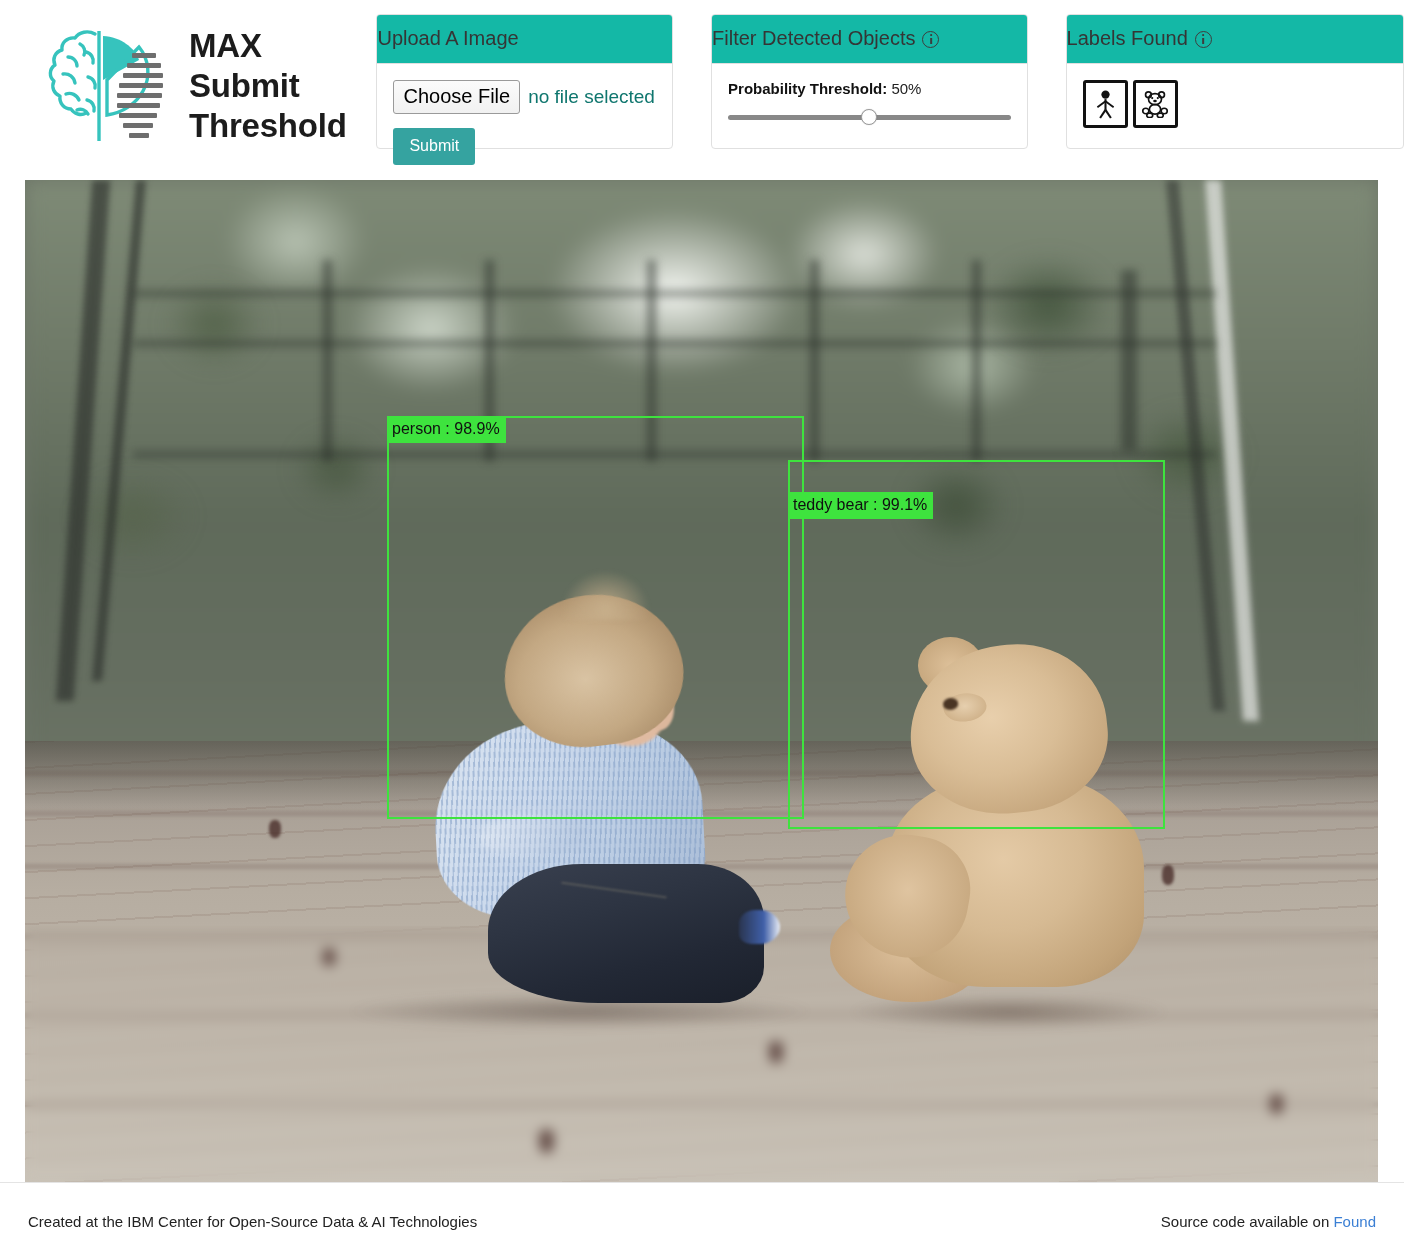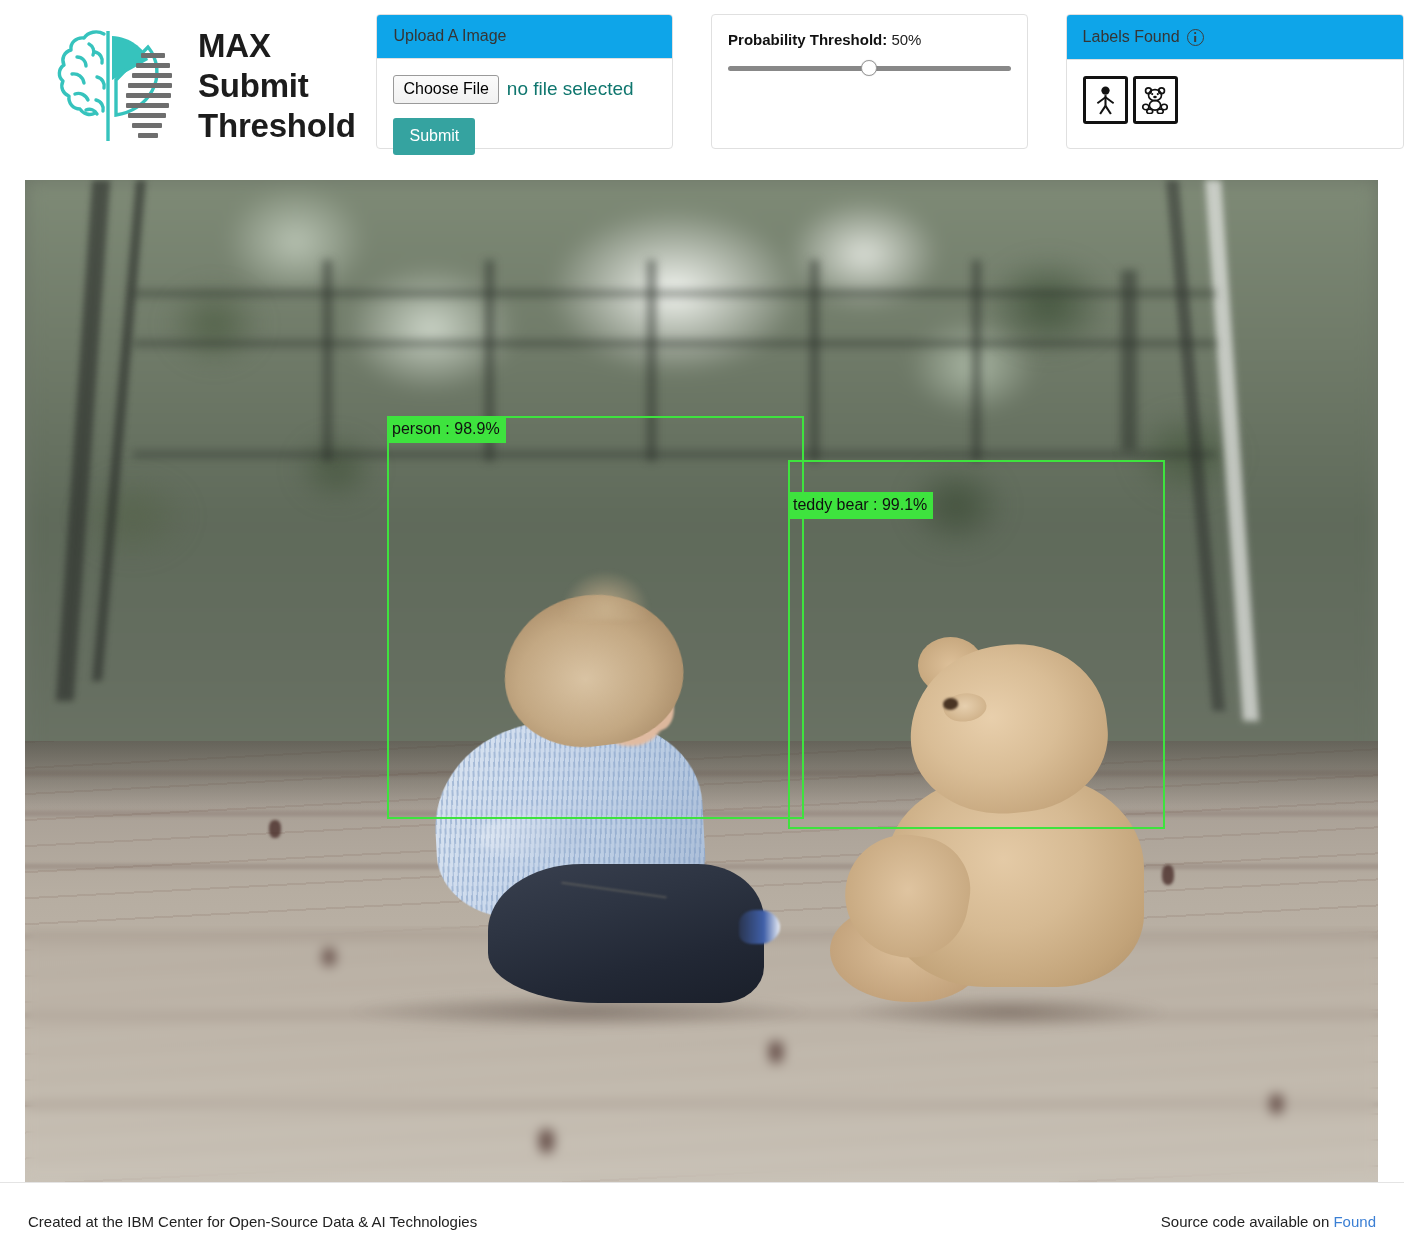--- a/index.html
+++ b/index.html
@@ -14,42 +14,42 @@
 
   
   .topbar {
     position: absolute; top: 0; left: 0; width: 1404px; height: 172px;
     display: flex; align-items: flex-start;
   }
 
   
   .brand {
     width: 370px; height: 172px;
-    display: flex; align-items: center; padding-left: 44px; gap: 14px;
+    display: flex; align-items: center; padding-left: 35px; gap: 14px;
   }
   .brand-mark { width: 140px; height: 128px; flex: 0 0 140px; }
   .brand-text {
     font-size: 33px; line-height: 1.22; font-weight: 700;
     color: #1c1c1c; letter-spacing: -0.2px;
   }
   .brand-text div { white-space: nowrap; }
 
   
   .panel {
     background: #ffffff;
     border: 1px solid #e0e0e0;
     border-radius: 4px;
     margin-top: 14px;
   }
   .panel-head {
-    background: #0ea5e9;
+    background: #14b8a6;
     border-bottom: 1px solid #e0e0e0;
     border-radius: 3px 3px 0 0;
-    padding: 12px 16px 13px 16px;
-    font-size: 16px; color: #353535; font-weight: 400;
+    padding: 12px 16px 13px 0;
+    font-size: 20px; color: #353535; font-weight: 400;
     display: flex; align-items: center; gap: 7px;
   }
   .panel-body { padding: 16px 16px 18px 16px; }
 
   .info-icon {
     display: inline-block; width: 17px; height: 17px; border-radius: 50%;
     border: 1.6px solid #3d3d3d; position: relative; flex: 0 0 17px;
     margin-top: 2px;
   }
   .info-icon::before {
@@ -61,21 +61,21 @@
     content: ""; position: absolute; left: 50%; top: 5.6px;
     transform: translateX(-50%);
     width: 1.7px; height: 6.6px; background: #3d3d3d;
   }
 
   
   #upload-panel { width: 298px; margin-left: 8px; height: 135px; }
   .filerow { display: flex; align-items: center; gap: 8px; margin-bottom: 14px; }
   .choose-file {
     font-family: "Liberation Sans", sans-serif;
-    font-size: 16px; color: #000;
+    font-size: 20px; color: #000;
     background: linear-gradient(#fbfbfb,#f1f1f1);
     border: 1px solid #9a9a9a; border-radius: 3px;
     padding: 2px 9px 3px 9px; cursor: pointer; line-height: 1.35;
   }
   .nofile { font-size: 19px; color: #0f766e; text-align: right; }
   .submit-btn {
     background: #35a3a0; color: #ffffff; border: none; border-radius: 3px;
     font-family: "Liberation Sans", sans-serif;
     font-size: 16px; padding: 9px 16px 10px 16px; cursor: pointer;
   }
@@ -372,20 +372,24 @@
       <div class="panel-body">
         <div class="filerow">
           <button class="choose-file">Choose File</button>
           <span class="nofile">no file selected</span>
         </div>
         <button class="submit-btn">Submit</button>
       </div>
     </div>
 
     <div class="panel" id="filter-panel">
+      <div class="panel-head">
+        <span>Filter Detected Objects</span>
+        <span class="info-icon"></span>
+      </div>
       <div class="panel-body">
         <div class="thresh-line">
           <b>Probability Threshold:</b>
           <span>50%</span>
         </div>
         <div class="slider-wrap">
           <div class="slider-track"></div>
           <div class="slider-thumb" id="slider-thumb" style="left: 50%;"></div>
         </div>
       </div>

